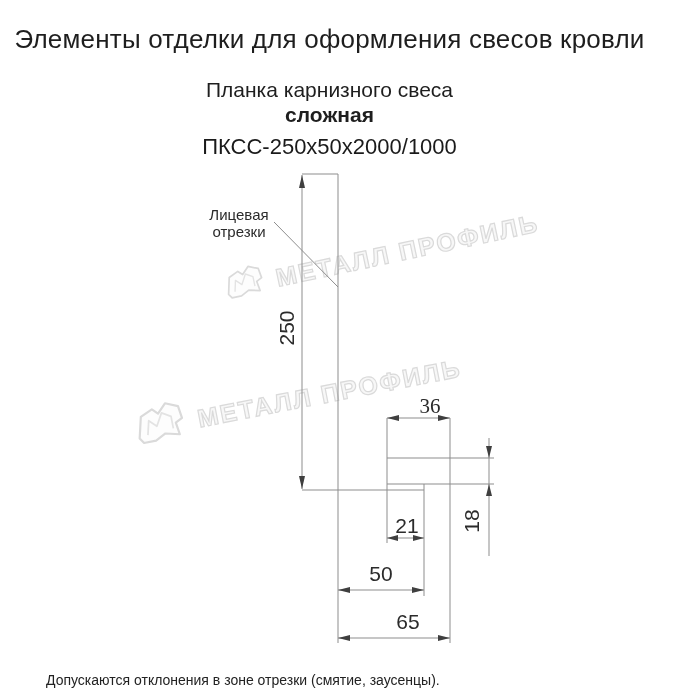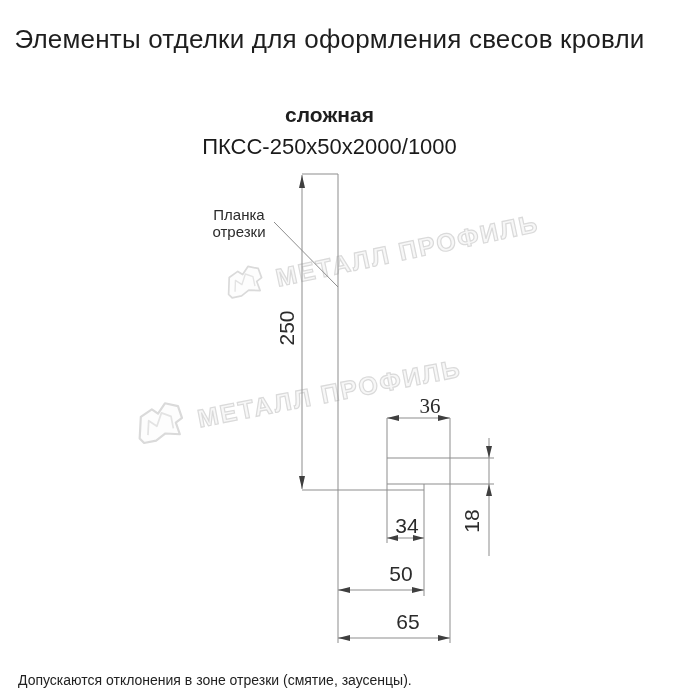--- a/index.html
+++ b/index.html
@@ -29,38 +29,39 @@
   .dim-label.rot{transform:translate(-50%,-50%) rotate(-90deg);}
   .face-label{
     position:absolute;left:239px;top:206px;transform:translate(-50%,0);
     z-index:3;text-align:center;font-size:15px;line-height:17px;color:#2b2b2b;white-space:nowrap;
   }
   .face-label span{display:block;}
   .footer-note{
     position:absolute;left:18px;z-index:3;font-size:14px;line-height:18px;color:#222;
   }
   .fn1{top:652px;}
-  .fn2{top:671px;}
+  .fn2{top:671px;margin-left:28px;}
   .watermark{
     position:absolute;z-index:1;display:flex;align-items:center;gap:10px;
     white-space:nowrap;pointer-events:none;
   }
   .watermark .wm-text{
     font-weight:bold;font-size:25px;letter-spacing:2px;color:#f7f7f7;
     -webkit-text-stroke:1.2px #dadada;
   }
   .wm1{left:220px;top:218px;width:300px;height:80px;transform:rotate(-12deg);}
   .wm2{left:130px;top:358px;width:316px;height:86px;transform:rotate(-11deg);}
 </style>
 </head>
 <body>
 
 <div class="sheet">
 
   <div class="page-title">Элементы отделки для оформления свесов кровли</div>
+  <div class="product-name pn1">Планка карнизного свеса</div>
   <div class="product-name pn2">сложная</div>
   <div class="product-code">ПКСС-250х50х2000/1000</div>
 
   <div class="watermark wm1">
     <span>
       <svg width="44" height="38" viewBox="0 0 64 52">
         <polygon points="6,38 12,14 26,8 32,14 42,4 56,10 58,24 50,28 52,42 36,38 24,44 10,44" fill="#fdfdfd" stroke="#dadada" stroke-width="2.5" stroke-linejoin="round"></polygon>
         <polyline points="16,36 20,20 28,28 36,14 46,20 46,34" fill="none" stroke="#e3e3e3" stroke-width="2" stroke-linejoin="round"></polyline>
       </svg>
     </span>
@@ -108,25 +109,25 @@
       <polygon points="424,538 413,535 413,541"></polygon>
       <polygon points="338,590 350,587 350,593"></polygon>
       <polygon points="424,590 412,587 412,593"></polygon>
       <polygon points="338,638 350,635 350,641"></polygon>
       <polygon points="450,638 438,635 438,641"></polygon>
     </g>
   </svg>
 
   <div class="dim-label rot" style="left:287px;top:328px;">250</div>
   <div class="dim-label" style="left:430px;top:406px;font-family:Liberation Serif, serif;">36</div>
-  <div class="dim-label" style="left:407px;top:526px;">34</div>
+  <div class="dim-label" style="left:407px;top:526px;">21</div>
   <div class="dim-label rot" style="left:472px;top:521px;">18</div>
-  <div class="dim-label" style="left:381px;top:574px;margin-left:20px;">50</div>
+  <div class="dim-label" style="left:381px;top:574px;">50</div>
   <div class="dim-label" style="left:394px;top:622px;margin-left:14px;">65</div>
 
   <div class="face-label">
-    <span>Планка</span>
+    <span>Лицевая</span>
     <span>отрезки</span>
   </div>
 
   <div class="footer-note fn2">Допускаются отклонения в зоне отрезки (смятие, заусенцы).</div>
 
 </div>
 
 </body></html>

